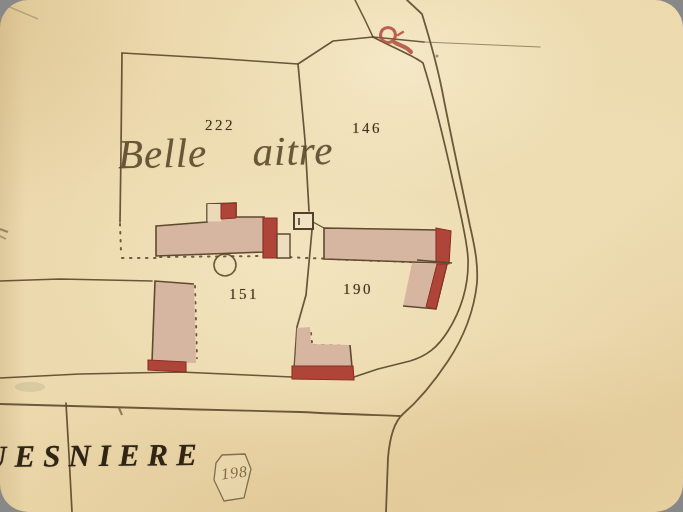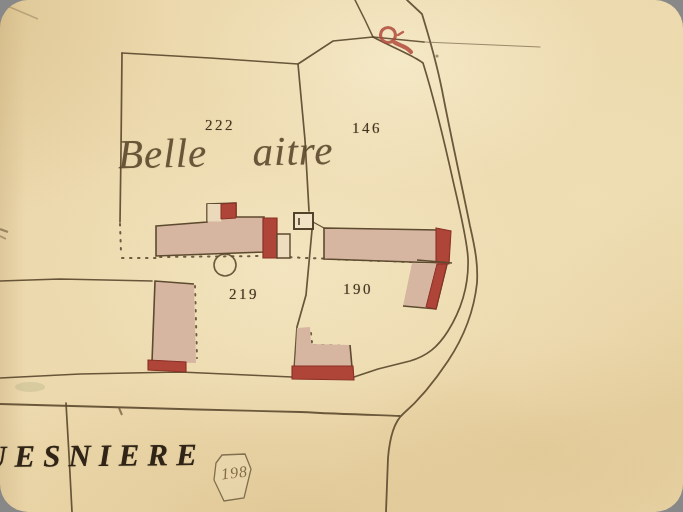--- a/index.html
+++ b/index.html
@@ -159,21 +159,21 @@
       <circle cx="388" cy="35" r="7.5" stroke-width="3.2"></circle>
       <path d="M394,42 C400,46 406,46 411,52" stroke-width="4.2"></path>
       <path d="M398,35 L403,32" stroke-width="2.4"></path>
     </g>
 
     <path d="M216,463 L222,455 L245,454 L251,469 L244,498 L224,501 L214,480 Z" fill="rgba(240,228,195,.30)" stroke="rgba(95,78,50,.75)" stroke-width="1.3"></path>
   </svg>
 
   <div class="lbl parcel-no n222">222</div>
   <div class="lbl parcel-no n221">146</div>
-  <div class="lbl parcel-no n219">219</div>
+  <div class="lbl parcel-no n219">151</div>
   <div class="lbl parcel-no n220">190</div>
 
   <div class="lbl place-script">Belle aitre</div>
 
   <div class="lbl hamlet">UESNIERE</div>
 
   <div class="lbl flagnum">198</div>
 </div>
 
 </body></html>

